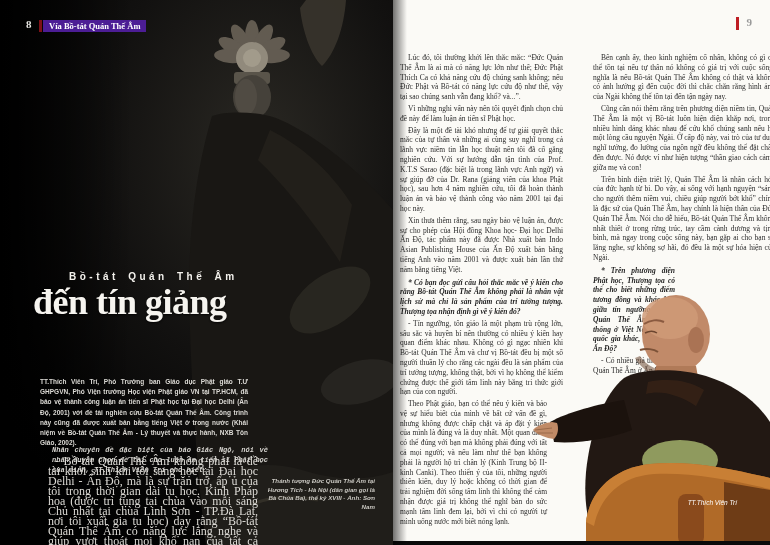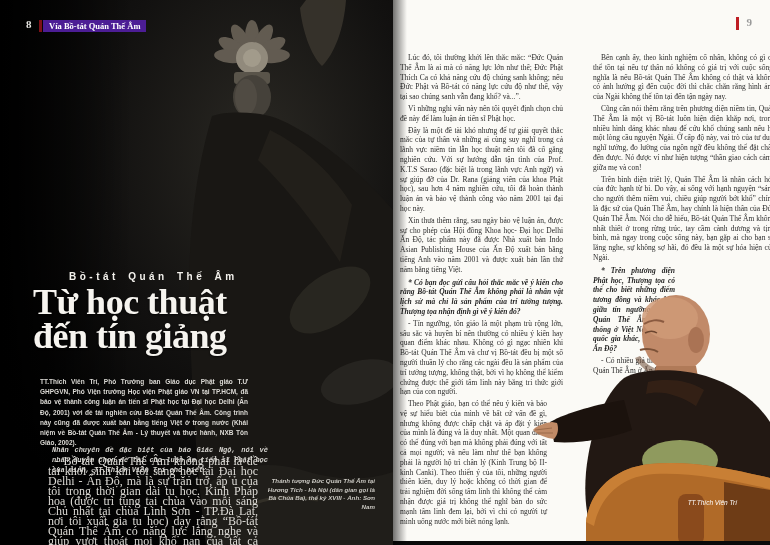--- a/index.html
+++ b/index.html
@@ -101,21 +101,20 @@
 
     <div class="lp-header">
       <span class="pnum-left">8</span>
       <span class="red-tick"></span>
       <span class="section-label">Vía Bồ-tát Quán Thế Âm</span>
     </div>
 
     <div class="title-block">
       <div class="kicker">Bồ-tát Quán Thế Âm</div>
       <h1 class="big-title">
-          <span>Từ học thuật</span>
           <span>đến tín giảng</span>
         </h1>
     </div>
 
     <p class="intro">TT.Thích Viên Trí, Phó Trưởng ban Giáo dục Phật giáo T.Ư GHPGVN, Phó Viện trưởng Học viện Phật giáo VN tại TP.HCM, đã bảo vệ thành công luận án tiến sĩ Phật học tại Đại học Delhi (Ấn Độ, 2001) với đề tài nghiên cứu Bồ-tát Quán Thế Âm. Công trình này cũng đã được xuất bản bằng tiếng Việt ở trong nước (Khái niệm về Bồ-tát Quán Thế Âm - Lý thuyết và thực hành, NXB Tôn Giáo, 2002).</p>
     <p class="lede">Nhân chuyên đề đặc biệt của báo Giác Ngộ, nói về nhân duyên chọn đề tài cho luận án tiến sĩ Phật học của mình, TT.Thích Viên Trí cho biết:</p>
     <p class="body-left">- Bồ-tát Quán Thế Âm không phải là đề tài khởi sinh khi tôi sang học tại Đại học Delhi - Ấn Độ, mà là sự trăn trở, ấp ủ của tôi trong thời gian dài tu học. Kinh Pháp hoa (được trì tụng tại chùa vào mỗi sáng Chủ nhật tại chùa Linh Sơn - TP.Đà Lạt, nơi tôi xuất gia tu học) dạy rằng “Bồ-tát Quán Thế Âm có năng lực lắng nghe và giúp vượt thoát mọi khổ nạn của tất cả chúng sanh nếu họ một lòng nhớ nghĩ đến Ngài”.</p>
     <p class="statue-caption">Thánh tượng Đức Quán Thế Âm tại Hương Tích - Hà Nội (dân gian gọi là Bà Chúa Ba), thế kỷ XVIII - Ảnh: Sơn Nam</p>
   </section>
 

